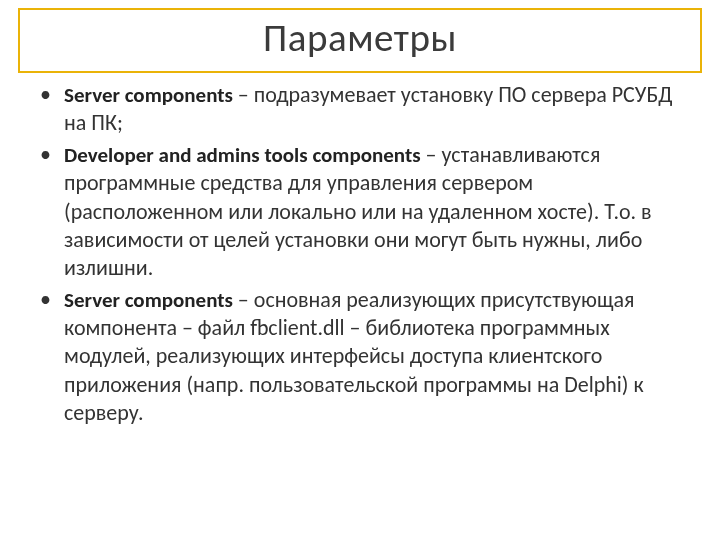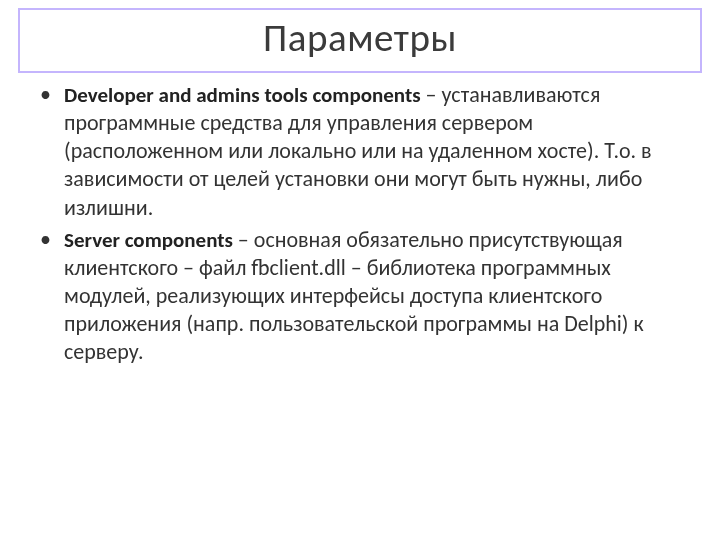--- a/index.html
+++ b/index.html
@@ -12,21 +12,21 @@
     color: #333333;
     overflow: hidden;
   }
   .slide {
     width: 720px;
     height: 540px;
     box-sizing: border-box;
     padding: 8px 18px 0 18px;
   }
   .title-box {
-    border: 2px solid #c4b5fd;
+    border: 2px solid #eab308;
     padding: 4px 0 10px 0;
     text-align: center;
     margin-bottom: 8px;
   }
   .title-text {
     font-size: 39px;
     font-weight: 400;
     color: #3b3b3b;
     letter-spacing: 0.5px;
   }
@@ -61,20 +61,23 @@
 <body>
 
 <div class="slide">
 
   <div class="title-box">
     <div class="title-text">Параметры</div>
   </div>
 
   <ul class="bullets">
     <li>
+      <span class="bold-run">Server components</span><span> – подразумевает установку ПО сервера РСУБД на ПК;</span>
+    </li>
+    <li>
       <span class="bold-run">Developer and admins tools components</span><span> – устанавливаются программные средства для управления сервером (расположенном или локально или на удаленном хосте). Т.о. в зависимости от целей установки они могут быть нужны, либо излишни.</span>
     </li>
     <li>
-      <span class="bold-run">Server components</span><span> – основная обязательно присутствующая клиентского – файл fbclient.dll – библиотека программных модулей, реализующих интерфейсы доступа клиентского приложения (напр. пользовательской программы на Delphi) к серверу.</span>
+      <span class="bold-run">Server components</span><span> – основная реализующих присутствующая компонента – файл fbclient.dll – библиотека программных модулей, реализующих интерфейсы доступа клиентского приложения (напр. пользовательской программы на Delphi) к серверу.</span>
     </li>
   </ul>
 
 </div>
 
 </body></html>

